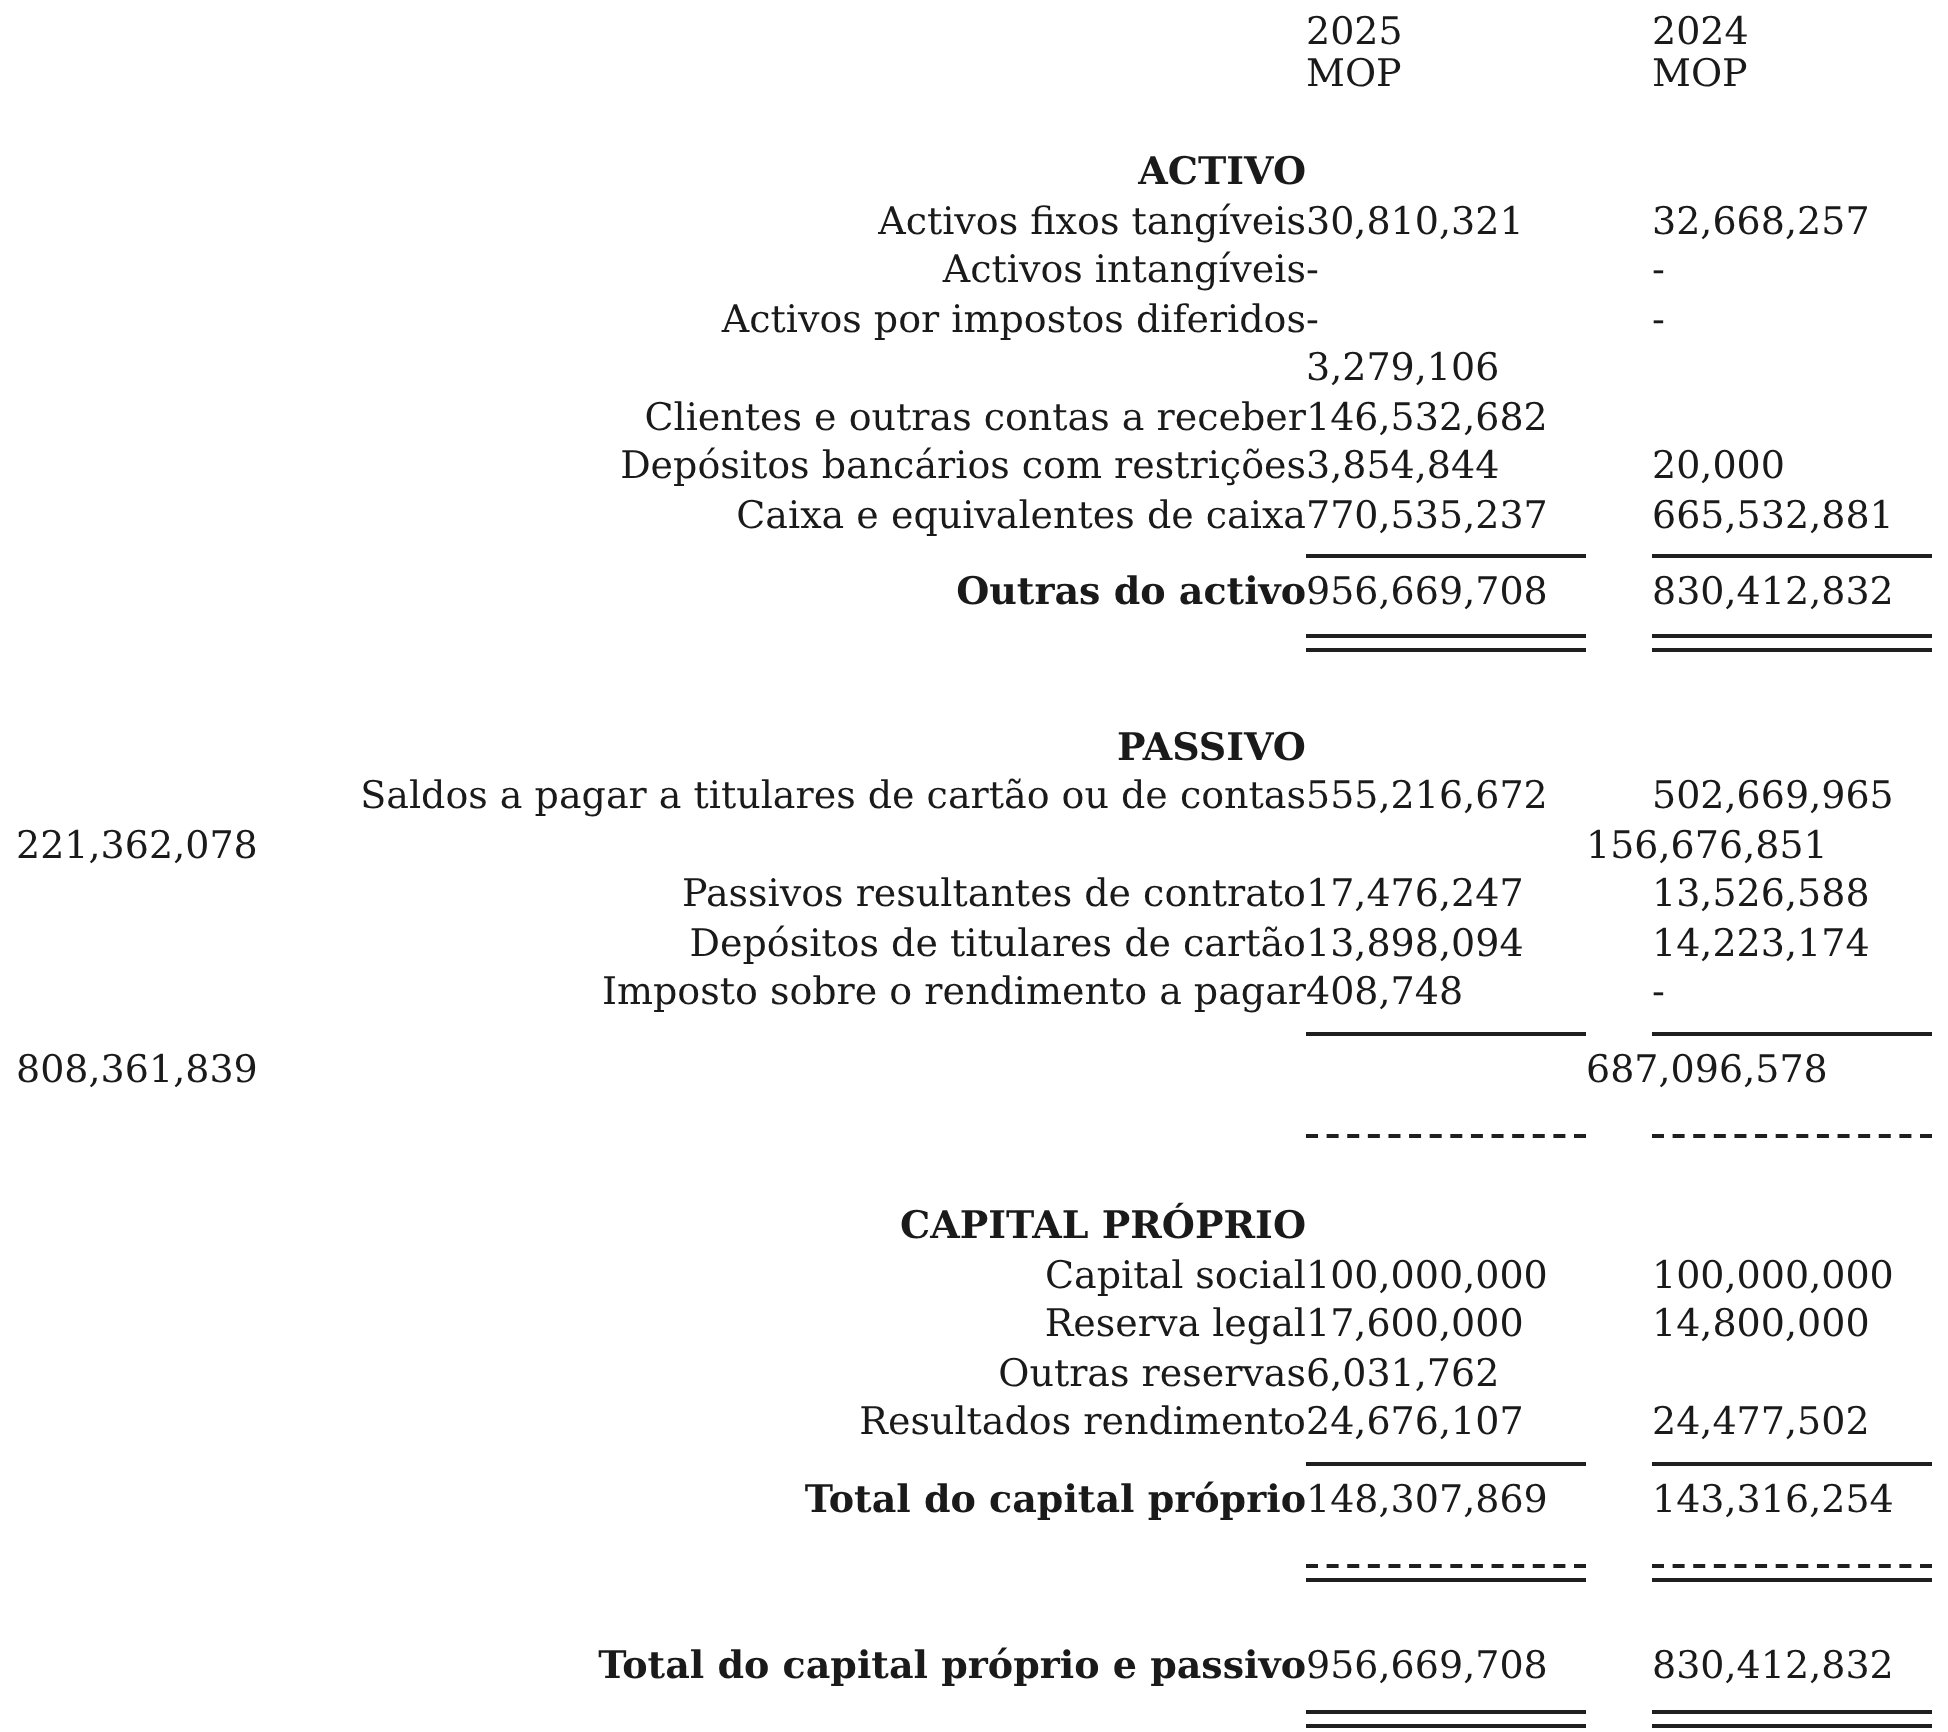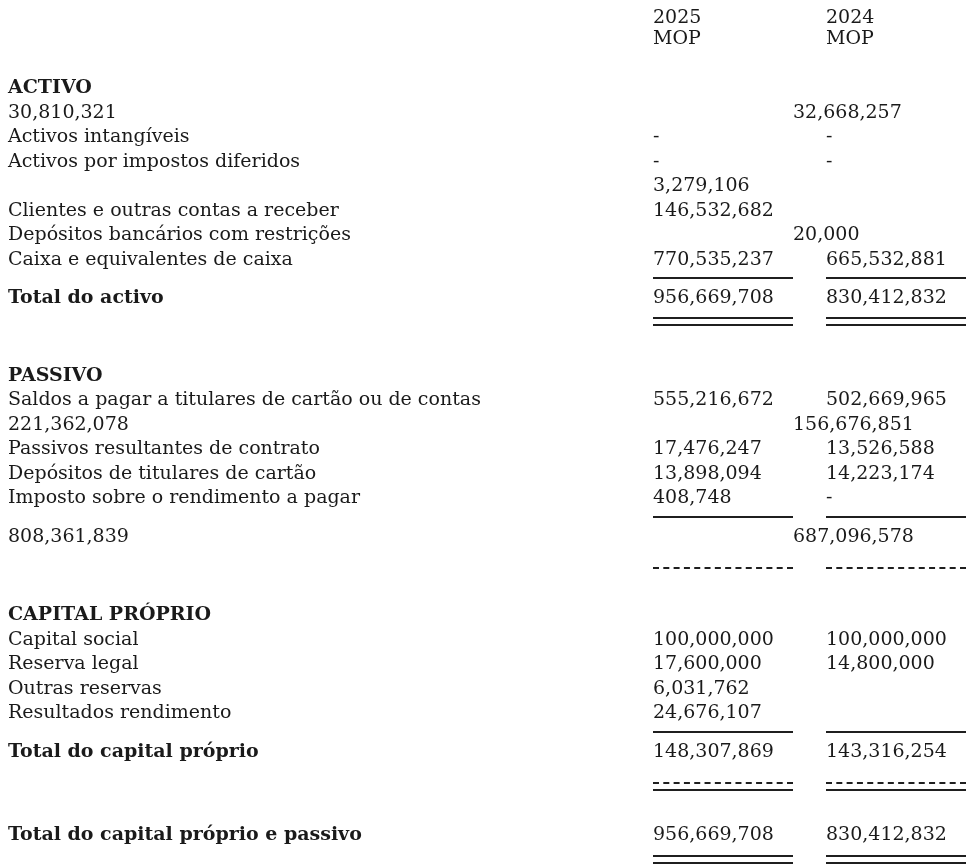--- a/index.html
+++ b/index.html
@@ -13,21 +13,21 @@
     overflow: hidden;
   }
   .row {
     display: grid;
     grid-template-columns: 1fr 140px 33px 140px;
     font-size: 19px;
     line-height: 24.5px;
     align-items: baseline;
   }
   .hdr-row { line-height: 21px; }
-  .lbl  { text-align: left; white-space: nowrap; }
+  .lbl  { text-align: right; white-space: nowrap; }
   .num  { text-align: left; white-space: nowrap;
           font-variant-numeric: oldstyle-nums; font-feature-settings: "onum"; }
   .bold { font-weight: bold; }
   
   .rule-row { align-items: start; }
   .rl-single     { height: 0;   border-top: 2px solid #1f1f1f; }
   .rl-double     { height: 5px; border-top: 2px solid #1f1f1f; border-bottom: 2px solid #1f1f1f; }
   .rl-dashed     { height: 0;   border-top: 2px dashed #1f1f1f; }
   .rl-dashsolid  { height: 5px; border-top: 2px dashed #1f1f1f; border-bottom: 2px solid #1f1f1f; }
   
@@ -54,20 +54,21 @@
 <div class="sp26"></div>
 
 <div class="row">
   <span class="lbl bold">ACTIVO</span>
   <span></span>
     <span></span>
     <span></span>
 </div>
 
 <div class="row">
+  <span class="lbl">Activos fixos tangíveis</span>
   <span class="num">30,810,321</span>
   <span></span>
   <span class="num">32,668,257</span>
 </div>
 <div class="row">
   <span class="lbl">Activos intangíveis</span>
   <span class="num">-</span>
   <span></span>
   <span class="num">-</span>
 </div>
@@ -81,39 +82,40 @@
   <span></span>
   <span class="num">3,279,106</span>
 </div>
 <div class="row">
   <span class="lbl">Clientes e outras contas a receber</span>
   <span class="num">146,532,682</span>
   <span></span>
 </div>
 <div class="row">
   <span class="lbl">Depósitos bancários com restrições</span>
+  <span class="num">3,854,844</span>
   <span></span>
   <span class="num">20,000</span>
 </div>
 <div class="row">
   <span class="lbl">Caixa e equivalentes de caixa</span>
   <span class="num">770,535,237</span>
   <span></span>
   <span class="num">665,532,881</span>
 </div>
 
 <div class="row rule-row mt7">
   <span></span>
     <span class="rl-single"></span>
     <span></span>
     <span class="rl-single"></span>
 </div>
 
 <div class="row mt5">
-  <span class="lbl bold">Total do activo</span>
+  <span class="lbl bold">Outras do activo</span>
   <span class="num">956,669,708</span>
   <span></span>
   <span class="num">830,412,832</span>
 </div>
 
 <div class="row rule-row mt8">
   <span></span>
     <span class="rl-double"></span>
     <span></span>
     <span class="rl-double"></span>
@@ -201,20 +203,21 @@
 </div>
 <div class="row">
   <span class="lbl">Outras reservas</span>
   <span class="num">6,031,762</span>
   <span></span>
 </div>
 <div class="row">
   <span class="lbl">Resultados rendimento</span>
   <span class="num">24,676,107</span>
   <span></span>
+  <span class="num">24,477,502</span>
 </div>
 
 <div class="row rule-row mt7">
   <span></span>
     <span class="rl-single"></span>
     <span></span>
     <span class="rl-single"></span>
 </div>
 
 <div class="row mt5">

